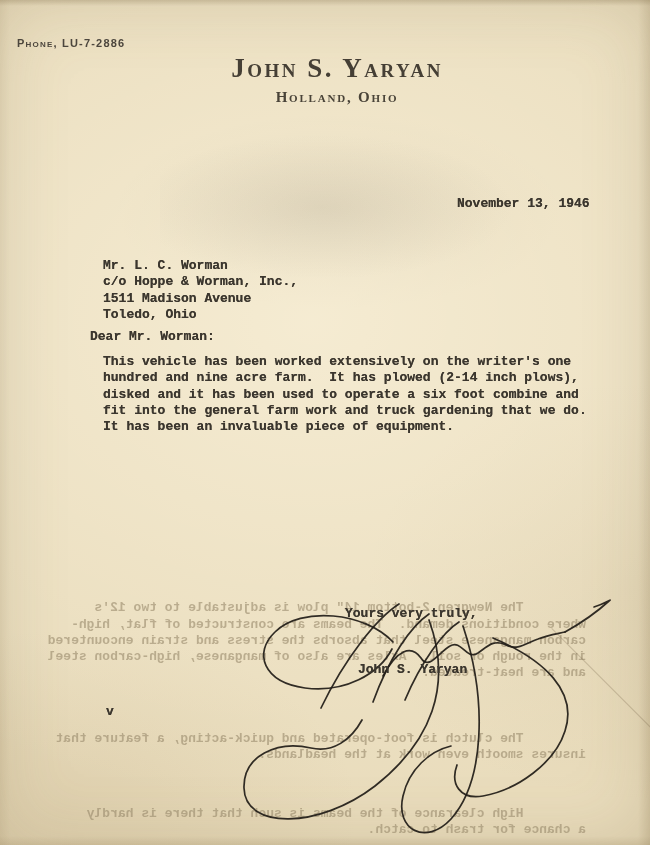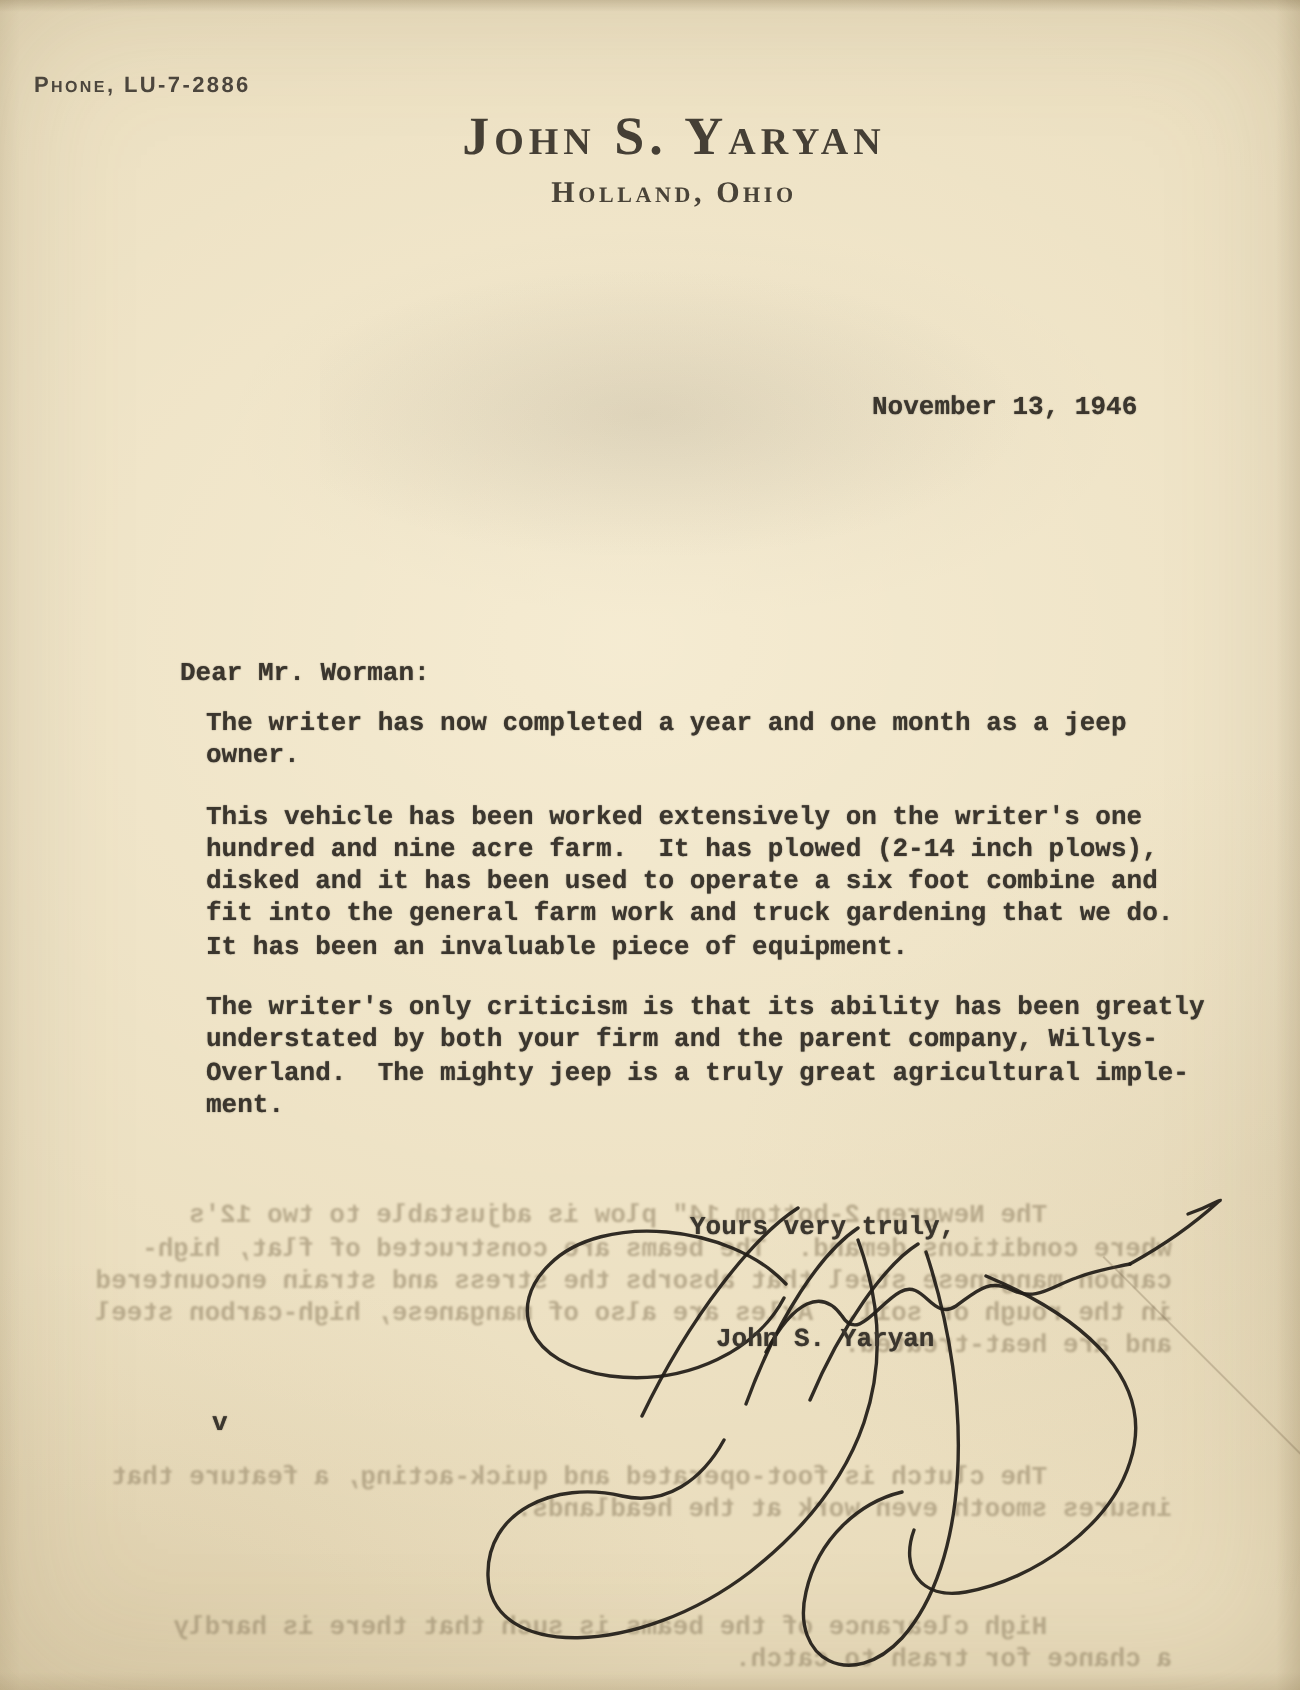--- a/index.html
+++ b/index.html
@@ -46,21 +46,21 @@
     color:#453f35;
   }
   .lh-city{
     position:absolute;left:0;right:0;top:89px;
     padding-left:24px;text-align:center;
     font-family:"Liberation Serif","DejaVu Serif",serif;
     font-variant:small-caps;
     font-size:15px;font-weight:700;letter-spacing:1.8px;
     color:#494338;
   }
-  .date{left:416px;top:196px;padding-left:20px;}
+  .date{left:437px;top:196px;padding-left:20px;}
   .recipient{left:103px;top:258px;}
   .salutation{left:90px;top:329px;}
   .body{position:absolute;left:103px;top:354px;}
   .body .para{margin:0 0 14px 0;}
   .closing{left:345px;top:606px;}
   .typed-name{left:358px;top:662px;}
   .stray-mark{left:106px;top:704px;}
   .ghost{
     position:absolute;left:86px;top:568px;width:500px;
     transform:scaleX(-1);
@@ -109,34 +109,32 @@
     
     
     
   </div>
 
   <div class="phone">Phone, LU-7-2886</div>
   <div class="lh-name">John S. Yaryan</div>
   <div class="lh-city">Holland, Ohio</div>
 
   <div class="typed date">November 13, 1946</div>
+  <div class="typed recipient">Mr. L. C. Worman
+c/o Hoppe &amp; Worman, Inc.,
+1511 Madison Avenue
+Toledo, Ohio</div>
   <div class="typed salutation">Dear Mr. Worman:</div>
 
   <div class="body">
-    <div class="typed para" style="position:static">The writer has now completed a year and one month as a jeep
-owner.</div>
     <div class="typed para" style="position:static">This vehicle has been worked extensively on the writer's one
 hundred and nine acre farm.  It has plowed (2-14 inch plows),
 disked and it has been used to operate a six foot combine and
 fit into the general farm work and truck gardening that we do.
 It has been an invaluable piece of equipment.</div>
-    <div class="typed para" style="position:static">The writer's only criticism is that its ability has been greatly
-understated by both your firm and the parent company, Willys-
-Overland.  The mighty jeep is a truly great agricultural imple-
-ment.</div>
   </div>
 
   <div class="typed closing">Yours very truly,</div>
 
   <svg class="signature" viewBox="0 0 425 262" xmlns="http://www.w3.org/2000/svg">
     <path d="M168,52 C140,22 76,16 50,42 C28,63 38,92 80,98 C120,103 154,84 167,59"></path>
     <path d="M96,118 C120,68 152,28 174,14 M148,112 C164,68 186,36 204,24 M180,110 C196,72 218,42 234,32"></path>
     <path d="M158,86 C172,60 186,54 196,68 C204,81 214,62 225,56 C237,49 241,71 253,63 C263,56 269,49 281,55 C293,61 301,53 313,49 C323,45 331,44 340,42"></path>
     <path d="M340,42 C358,32 372,22 384,11 C388,8 381,13 369,17"></path>
     <path d="M204,30 C228,96 206,152 150,196 C94,239 20,240 19,198 C18,166 52,150 86,158 C108,163 126,150 137,130"></path>

